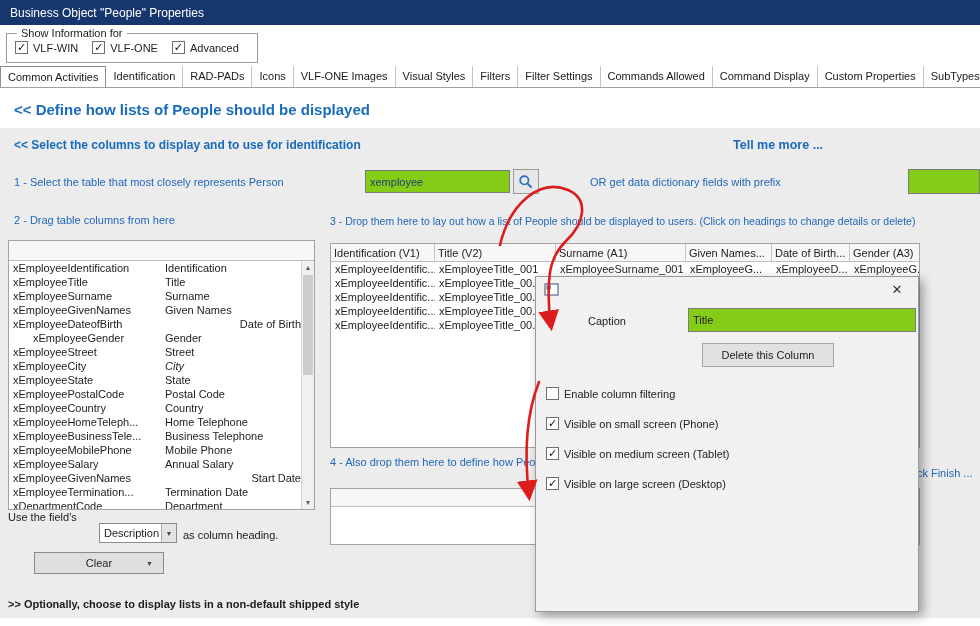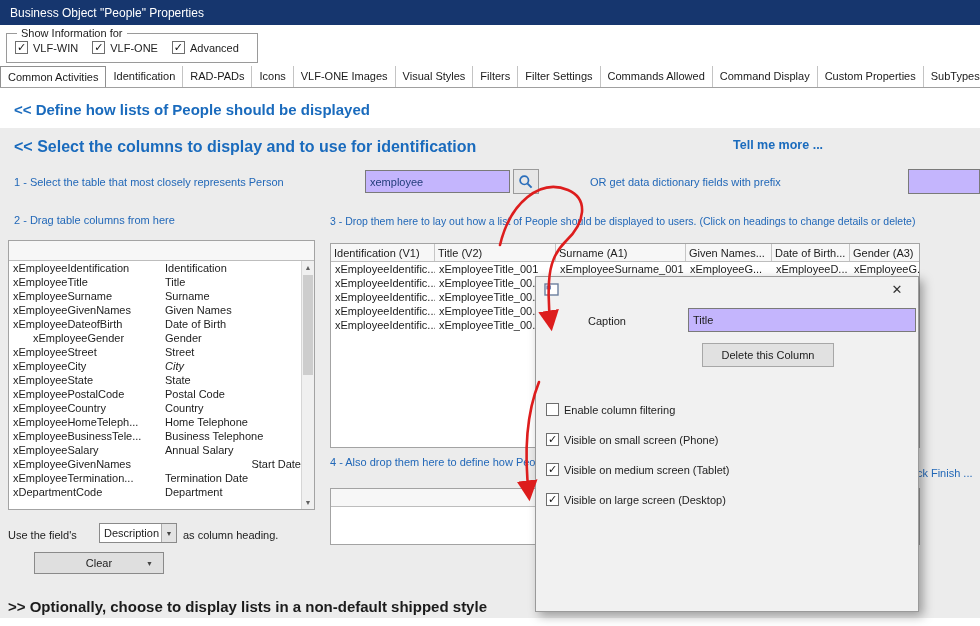--- a/index.html
+++ b/index.html
@@ -22,28 +22,28 @@
 
   
   .tab-bar{position:absolute;left:0;top:66px;width:980px;height:22px;display:flex;align-items:flex-end;
            border-bottom:1px solid #a0a0a0;background:#fff;overflow:hidden;}
   .tab{height:21px;line-height:21px;padding:0 7px;border-right:1px solid #c4c4c4;white-space:nowrap;color:#1a1a1a;}
   .tab.active{background:#fff;border:1px solid #8f8f8f;border-bottom:1px solid #fff;height:22px;margin-bottom:-1px;}
 
   
   .content-panel{position:absolute;left:0;top:128px;width:980px;height:490px;background:#ececec;}
   .page-heading{position:absolute;left:14px;top:101px;font-size:15px;font-weight:bold;color:#1a6bbd;}
-  .section-heading{position:absolute;left:14px;top:138px;font-size:16px;font-weight:bold;color:#1a6bbd;}
+  .section-heading{position:absolute;left:14px;top:138px;font-size:12px;font-weight:bold;color:#1a6bbd;}
   .tell-more{position:absolute;left:733px;top:138px;font-size:12.5px;font-weight:bold;color:#1a6bbd;}
   .blue-label{color:#2268b8;font-size:11px;position:absolute;white-space:nowrap;}
   .step1{left:14px;top:176px;} .or-label{left:590px;top:176px;}
   .step2{left:14px;top:214px;} .step3{left:330px;top:215px;font-size:10.5px;}
   .step4{left:330px;top:456px;} .finish-note{left:912px;top:467px;}
 
-  .textbox{position:absolute;border:1px solid #7a7a7a;background:#c4b5fd;font-family:inherit;font-size:11px;
+  .textbox{position:absolute;border:1px solid #7a7a7a;background:#84cc16;font-family:inherit;font-size:11px;
            padding:2px 4px;color:#223d7a;}
   .tbl-input{left:365px;top:170px;width:145px;height:23px;}
   .prefix-input{left:908px;top:169px;width:72px;height:25px;}
   .search-btn{position:absolute;left:513px;top:169px;width:26px;height:25px;background:#e7e7e7;
               border:1px solid #9a9a9a;display:flex;align-items:center;justify-content:center;}
 
   
   .ui-table{position:absolute;background:#fff;border:1px solid #a3a3a3;overflow:hidden;}
   .tbl-head{display:flex;height:20px;border-bottom:1px solid #bdbdbd;background:#f7f7f7;}
   .tbl-hcell{border-right:1px solid #c6c6c6;display:flex;align-items:center;padding:0 3px;
@@ -60,46 +60,46 @@
   .fields-table .tbl-head{height:18px;}
 
   
   .scrollbar{position:absolute;right:0;top:20px;bottom:0;width:13px;background:#f0f0f0;border-left:1px solid #d6d6d6;}
   .sb-btn{height:13px;font-size:7px;line-height:13px;text-align:center;color:#606060;background:#f0f0f0;}
   .sb-down{position:absolute;bottom:0;left:0;right:0;}
   .sb-thumb{position:absolute;left:1px;right:1px;top:14px;height:100px;background:#cdcdcd;}
 
   
   .plain-label{position:absolute;font-size:11px;color:#1c1c1c;white-space:nowrap;}
-  .use-fields{left:8px;top:529px;} .as-heading{left:183px;top:529px;}
+  .use-fields{left:8px;top:511px;} .as-heading{left:183px;top:529px;}
   .combo{position:absolute;left:99px;top:523px;width:78px;height:20px;background:#fff;border:1px solid #8a8a8a;
          display:flex;align-items:center;}
   .combo-text{flex:1;padding-left:4px;overflow:hidden;white-space:nowrap;}
   .combo-arrow{width:15px;height:100%;background:#e3e3e3;border-left:1px solid #aaa;font-size:7px;
                display:flex;align-items:center;justify-content:center;color:#444;flex:none;}
   .clear-btn{position:absolute;left:34px;top:552px;width:130px;height:22px;background:#dfdfdf;
              border:1px solid #8a8a8a;font-family:inherit;font-size:11px;color:#1c1c1c;
              display:flex;align-items:center;justify-content:center;gap:0;}
   .clear-btn .btn-arrow{position:absolute;right:10px;font-size:7px;color:#444;}
-  .bottom-note{position:absolute;left:8px;top:598px;font-size:15px;font-weight:bold;color:#1c1c1c;}
+  .bottom-note{position:absolute;left:8px;top:598px;font-size:11px;font-weight:bold;color:#1c1c1c;}
 
   
   .dialog{position:absolute;left:535px;top:276px;width:384px;height:336px;background:#f1f1f1;
           border:1px solid #9a9a9a;box-shadow:4px 4px 10px rgba(0,0,0,0.35);z-index:5;}
   .dialog-titlebar{position:absolute;left:0;top:0;width:100%;height:26px;display:flex;align-items:center;padding:0 8px;}
   .dialog-close{margin-left:auto;font-size:13px;color:#333;width:26px;text-align:center;line-height:26px;}
   .dlg-caption-label{position:absolute;left:4px;top:38px;font-size:11px;color:#1c1c1c;margin-left:48px;}
   .dlg-caption-input{left:152px;top:31px;width:228px;height:24px;color:#1c1c1c;}
   .dlg-btn{position:absolute;top:66px;height:24px;background:#e1e1e1;font-family:inherit;font-size:11px;
            color:#1c1c1c;display:flex;align-items:center;justify-content:center;}
   .dlg-change-btn{left:6px;width:152px;border:1px solid #4f4f4f;padding-right:14px;}
   .dlg-change-btn .btn-arrow{position:absolute;right:8px;font-size:7px;color:#333;}
   .dlg-delete-btn{left:166px;width:132px;border:1px solid #a7a7a7;}
   .dlg-checks{position:absolute;left:10px;top:110px;}
-  .dlg-checks .checkbox{margin-bottom:17px;margin-top:16px;}
+  .dlg-checks .checkbox{margin-bottom:17px;}
 
   
   .annotations{position:absolute;left:0;top:0;width:980px;height:626px;z-index:10;pointer-events:none;}
 </style>
 </head>
 <body>
 
 <div class="screen">
 
   <div class="titlebar">
@@ -176,21 +176,21 @@
         <div class="tbl-row">
           <div class="tbl-cell" style="width: 152px;">xEmployeeSurname</div>
           <div class="tbl-cell" style="width: 140px;">Surname</div>
         </div>
         <div class="tbl-row">
           <div class="tbl-cell" style="width: 152px;">xEmployeeGivenNames</div>
           <div class="tbl-cell" style="width: 140px;">Given Names</div>
         </div>
         <div class="tbl-row">
           <div class="tbl-cell" style="width: 152px;">xEmployeeDateofBirth</div>
-          <div class="tbl-cell" style="width: 140px;">Date of Birth</div>
+          <div class="tbl-cell" style="width: 140px; text-align: right;">Date of Birth</div>
         </div>
         <div class="tbl-row">
           <div class="tbl-cell" style="width: 152px; padding-left: 24px;">xEmployeeGender</div>
           <div class="tbl-cell" style="width: 140px;">Gender</div>
         </div>
         <div class="tbl-row">
           <div class="tbl-cell" style="width: 152px;">xEmployeeStreet</div>
           <div class="tbl-cell" style="width: 140px;">Street</div>
         </div>
         <div class="tbl-row">
@@ -209,20 +209,24 @@
           <div class="tbl-cell" style="width: 152px;">xEmployeeCountry</div>
           <div class="tbl-cell" style="width: 140px;">Country</div>
         </div>
         <div class="tbl-row">
           <div class="tbl-cell" style="width: 152px;">xEmployeeHomeTeleph...</div>
           <div class="tbl-cell" style="width: 140px;">Home Telephone</div>
         </div>
         <div class="tbl-row">
           <div class="tbl-cell" style="width: 152px;">xEmployeeBusinessTele...</div>
           <div class="tbl-cell" style="width: 140px;">Business Telephone</div>
+        </div>
+        <div class="tbl-row">
+          <div class="tbl-cell" style="width: 152px;">xEmployeeMobilePhone</div>
+          <div class="tbl-cell" style="width: 140px;">Mobile Phone</div>
         </div>
         <div class="tbl-row">
           <div class="tbl-cell" style="width: 152px;">xEmployeeSalary</div>
           <div class="tbl-cell" style="width: 140px;">Annual Salary</div>
         </div>
         <div class="tbl-row">
           <div class="tbl-cell" style="width: 152px;">xEmployeeGivenNames</div>
           <div class="tbl-cell" style="width: 140px; text-align: right;">Start Date</div>
         </div>
         <div class="tbl-row">

